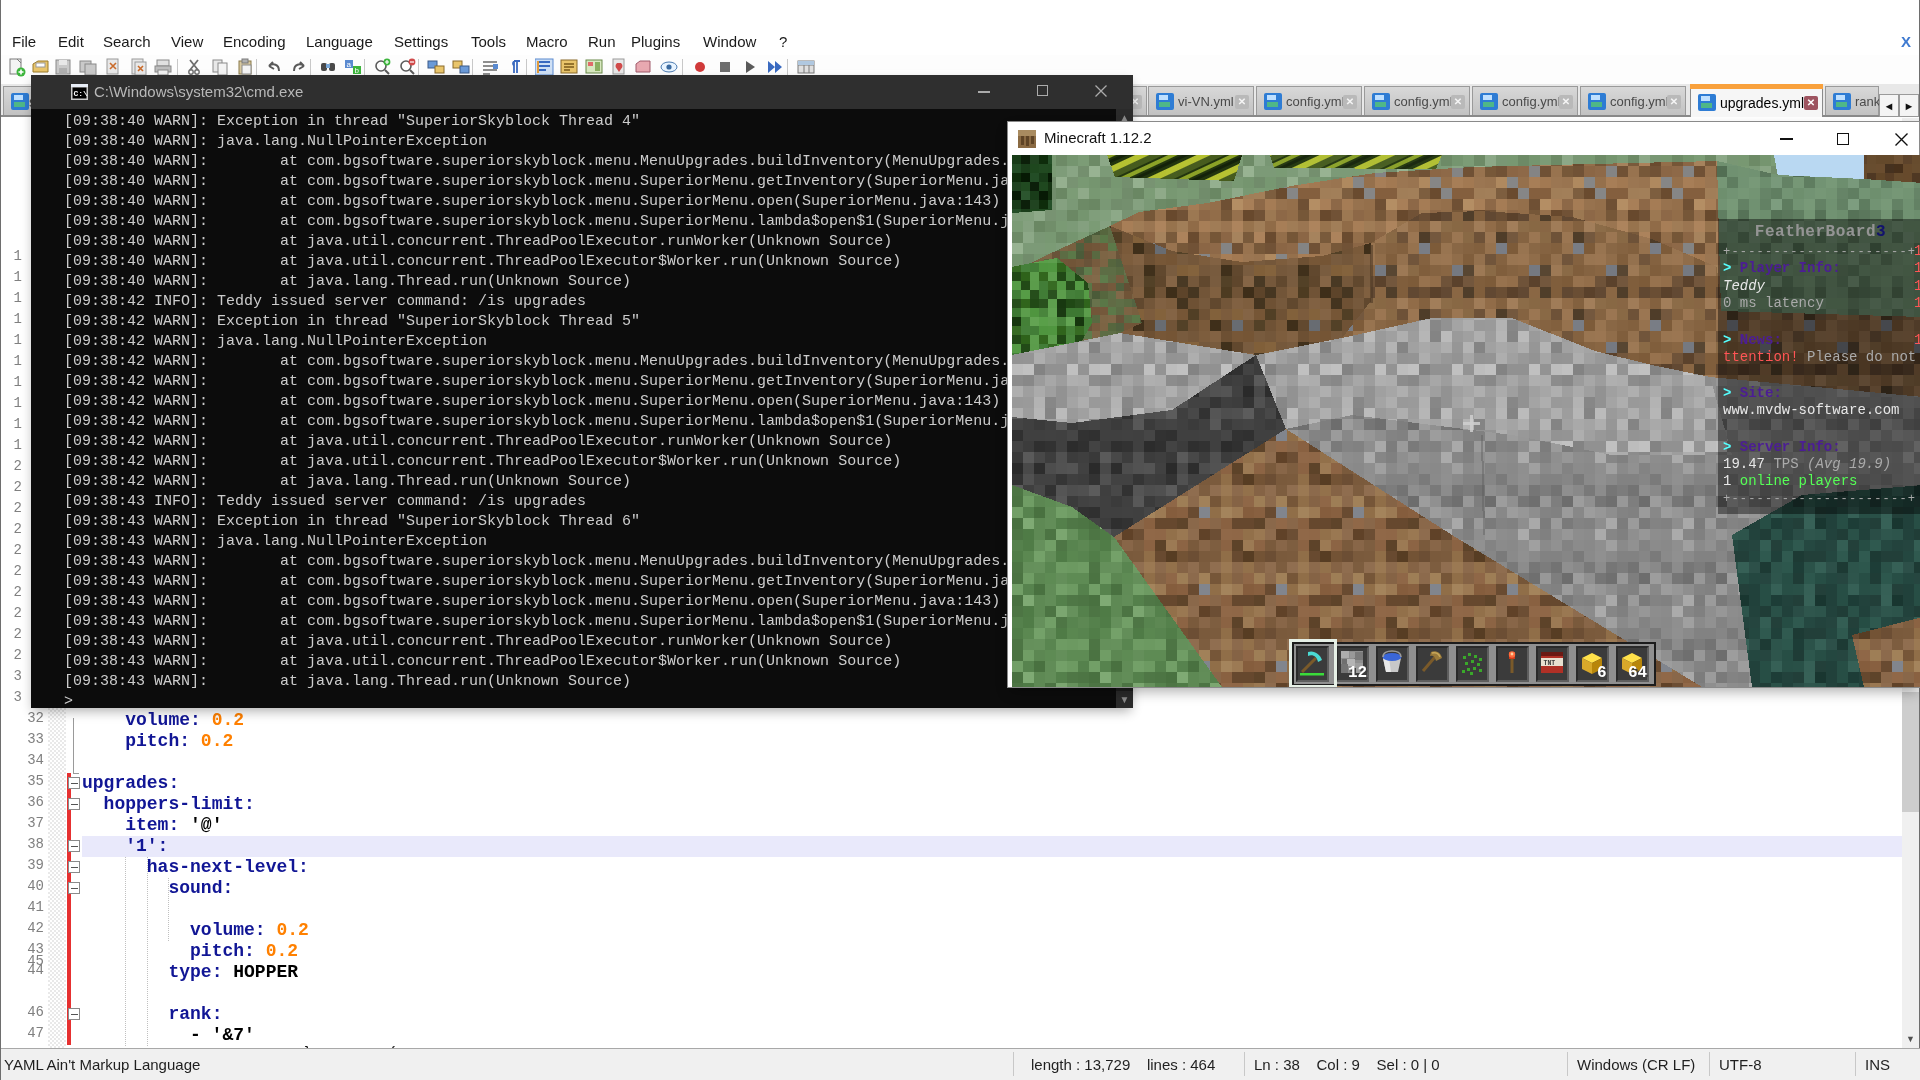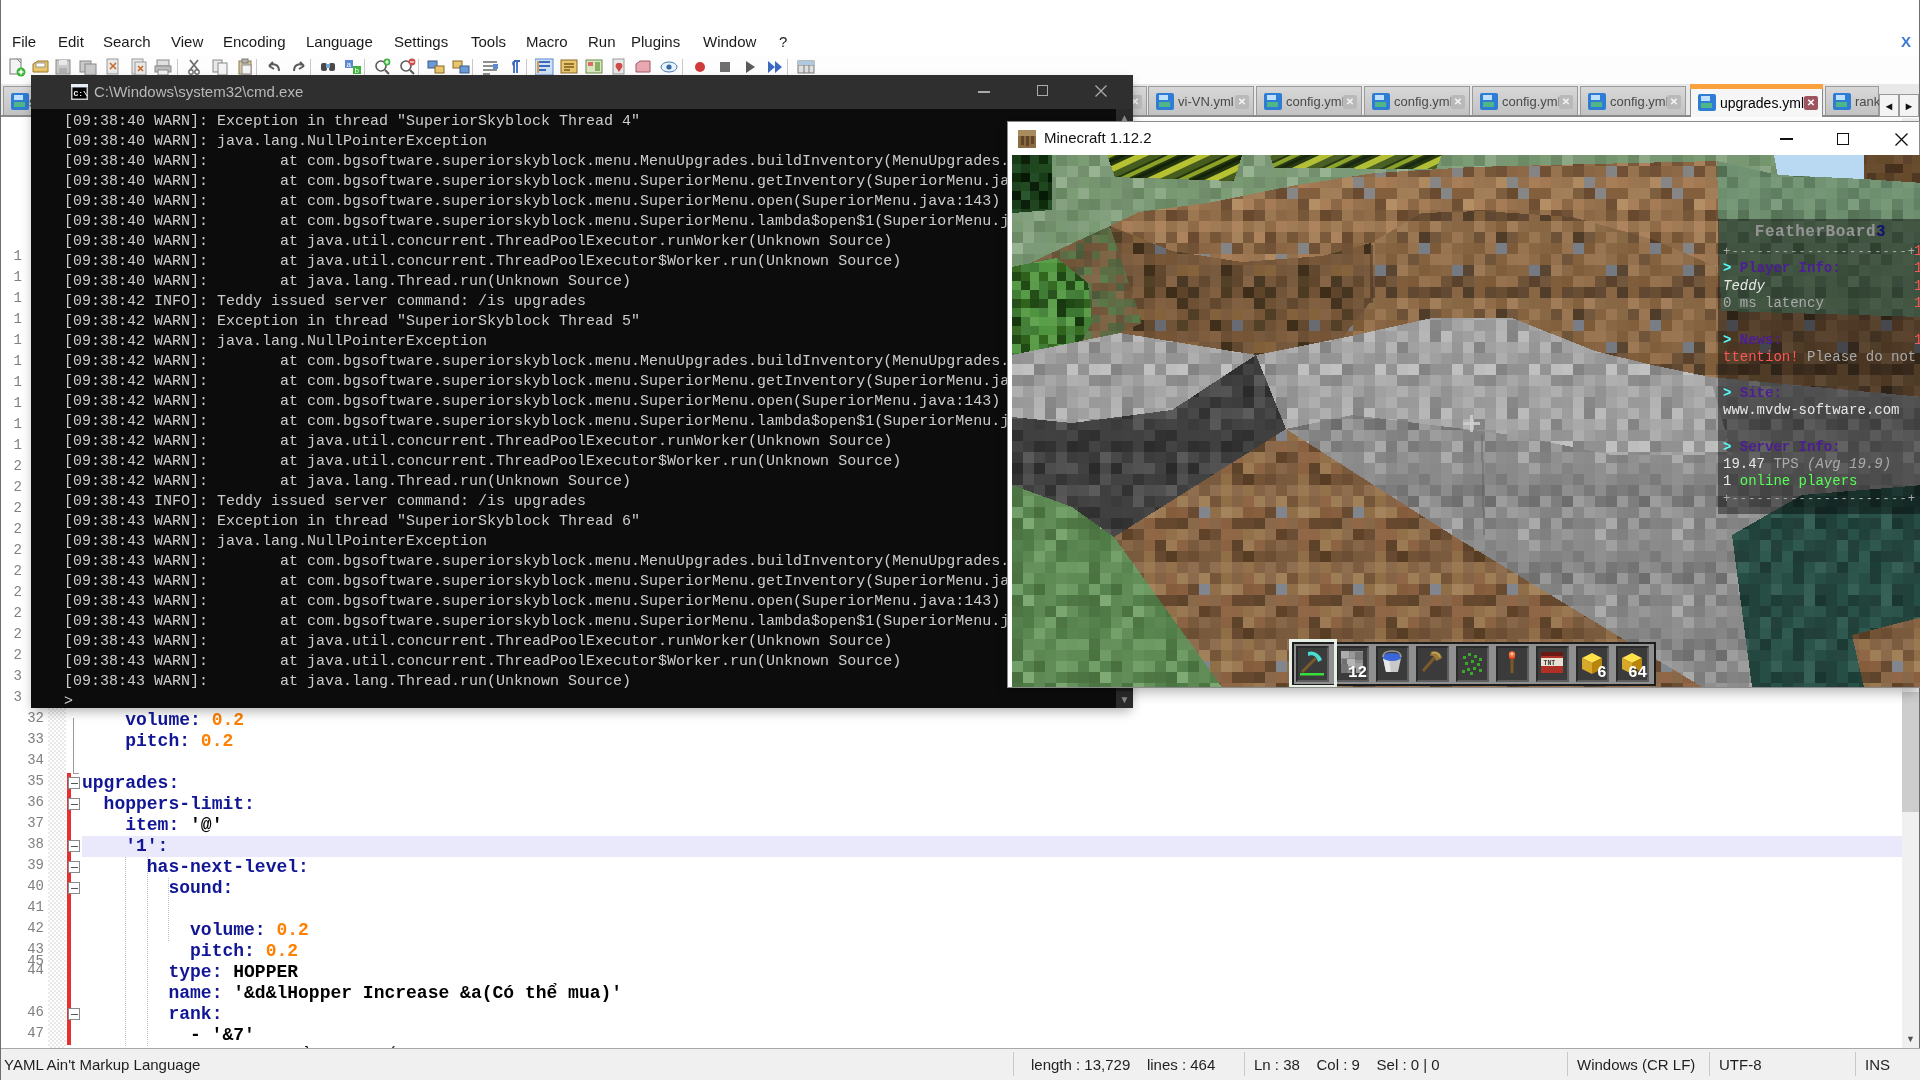--- a/index.html
+++ b/index.html
@@ -351,21 +351,20 @@
         <div class="cl" style="top:613px">&nbsp;&nbsp;&nbsp;&nbsp;<b>pitch:</b> <i>0.2</i></div>
         <div class="cl" style="top:655px"><b>upgrades:</b></div>
         <div class="cl" style="top:676px">&nbsp;&nbsp;<b>hoppers-limit:</b></div>
         <div class="cl" style="top:697px">&nbsp;&nbsp;&nbsp;&nbsp;<b>item:</b> '@'</div>
         <div class="cl" style="top:718px">&nbsp;&nbsp;&nbsp;&nbsp;<b>'1':</b></div>
         <div class="cl" style="top:739px">&nbsp;&nbsp;&nbsp;&nbsp;&nbsp;&nbsp;<b>has-next-level:</b></div>
         <div class="cl" style="top:760px">&nbsp;&nbsp;&nbsp;&nbsp;&nbsp;&nbsp;&nbsp;&nbsp;<b>sound:</b></div>
         <div class="cl" style="top:802px">&nbsp;&nbsp;&nbsp;&nbsp;&nbsp;&nbsp;&nbsp;&nbsp;&nbsp;&nbsp;<b>volume:</b> <i>0.2</i></div>
         <div class="cl" style="top:823px">&nbsp;&nbsp;&nbsp;&nbsp;&nbsp;&nbsp;&nbsp;&nbsp;&nbsp;&nbsp;<b>pitch:</b> <i>0.2</i></div>
         <div class="cl" style="top:844px">&nbsp;&nbsp;&nbsp;&nbsp;&nbsp;&nbsp;&nbsp;&nbsp;<b>type:</b> HOPPER</div>
-        <div class="cl" style="top:865px">&nbsp;&nbsp;&nbsp;&nbsp;&nbsp;&nbsp;&nbsp;&nbsp;<b>name:</b> '&amp;d&amp;lHopper Increase &amp;a(Có thể mua)'</div>
         <div class="cl" style="top:886px">&nbsp;&nbsp;&nbsp;&nbsp;&nbsp;&nbsp;&nbsp;&nbsp;<b>rank:</b></div>
         <div class="cl" style="top:907px">&nbsp;&nbsp;&nbsp;&nbsp;&nbsp;&nbsp;&nbsp;&nbsp;&nbsp;&nbsp;- '&amp;7'</div>
         <div class="cl" style="top:928px">&nbsp;&nbsp;&nbsp;&nbsp;&nbsp;&nbsp;&nbsp;&nbsp;&nbsp;&nbsp;- '&amp;aCó thể nâng cấp lên'</div>
         <div id="redbar" style="top:655px;height:272px"></div>
         <div class="fbox" style="top:659px"></div>
         <div class="fbox" style="top:680px"></div>
         <div class="fbox" style="top:722px"></div>
         <div class="fbox" style="top:743px"></div>
         <div class="fbox" style="top:764px"></div>
         <div class="fbox" style="top:890px"></div>

